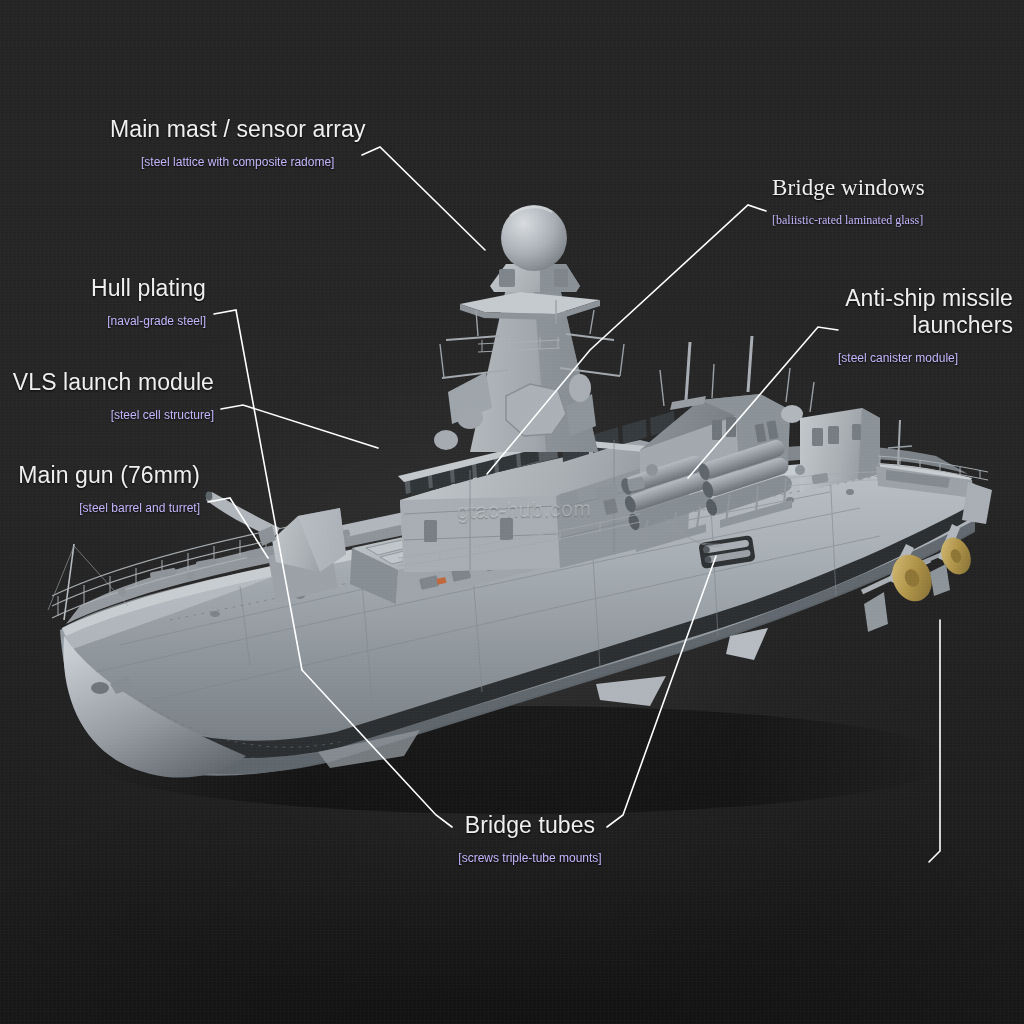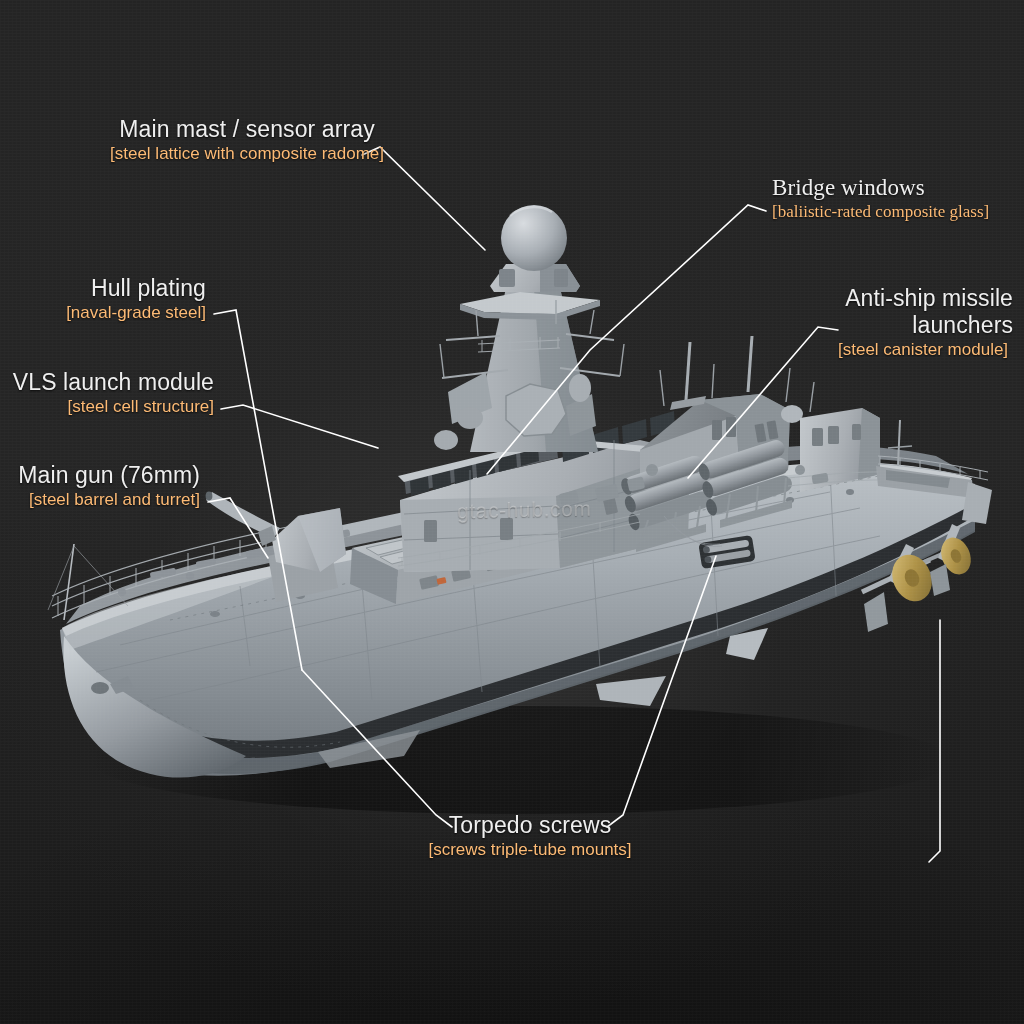--- a/index.html
+++ b/index.html
@@ -28,23 +28,23 @@
   #ship-art{position:absolute;left:0;top:0;width:1024px;height:1024px;}
 
   
   .callout{position:absolute;color:#e9e9e9;white-space:nowrap;}
   .callout .c-title{
     font-size:23px;line-height:27px;font-weight:400;color:#efefef;
     letter-spacing:.1px;text-shadow:0 1px 2px rgba(0,0,0,.85);
   }
   .callout .c-title.two-line{white-space:normal;width:175px;text-align:right;}
   .callout .c-sub{
-    font-size:17px;line-height:19px;color:#fdba74;
+    font-size:12px;line-height:19px;color:#c4b5fd;
     letter-spacing:0px;text-shadow:0 1px 2px rgba(0,0,0,.85);
-    margin-top:1px;
+    margin-top:10px;
   }
   .callout.align-right{text-align:right;}
   .callout.align-left{text-align:left;}
   .callout.align-center{text-align:center;}
 
   #leaders{position:absolute;left:0;top:0;width:1024px;height:1024px;pointer-events:none;}
 
   .wmark{
     position:absolute;color:rgba(226,226,226,.42);
     font-size:21px;letter-spacing:.6px;
@@ -512,21 +512,21 @@
     </g>
   </svg>
 
   <div class="callout align-center" style="left:110px;top:116px;">
     <div class="c-title">Main mast / sensor array</div>
     <div class="c-sub">[steel lattice with composite radome]</div>
   </div>
 
   <div class="callout align-left" style="left:772px;top:174px;font-family:Liberation Serif, serif;">
     <div class="c-title">Bridge windows</div>
-    <div class="c-sub">[baliistic-rated composite glass]</div>
+    <div class="c-sub">[baliistic-rated laminated glass]</div>
   </div>
 
   <div class="callout align-right" style="left:-94px;top:275px;width:300px;">
     <div class="c-title">Hull plating</div>
     <div class="c-sub">[naval-grade steel]</div>
   </div>
 
   <div class="callout align-left" style="left:838px;top:285px;">
     <div class="c-title two-line">Anti-ship missile launchers</div>
     <div class="c-sub">[steel canister module]</div>
@@ -536,21 +536,21 @@
     <div class="c-title">VLS launch module</div>
     <div class="c-sub">[steel cell structure]</div>
   </div>
 
   <div class="callout align-right" style="left:-100px;top:462px;width:300px;">
     <div class="c-title">Main gun (76mm)</div>
     <div class="c-sub">[steel barrel and turret]</div>
   </div>
 
   <div class="callout align-center" style="left:330px;top:812px;width:400px;">
-    <div class="c-title">Torpedo screws</div>
+    <div class="c-title">Bridge tubes</div>
     <div class="c-sub">[screws triple-tube mounts]</div>
   </div>
 
   <div class="callout align-center" style="left:664px;top:848px;width:340px;">
   </div>
 
   <div class="wmark" style="left:457px;top:498px;">gtac-hub.com</div>
 
   <div id="grain"></div>
 </div>

